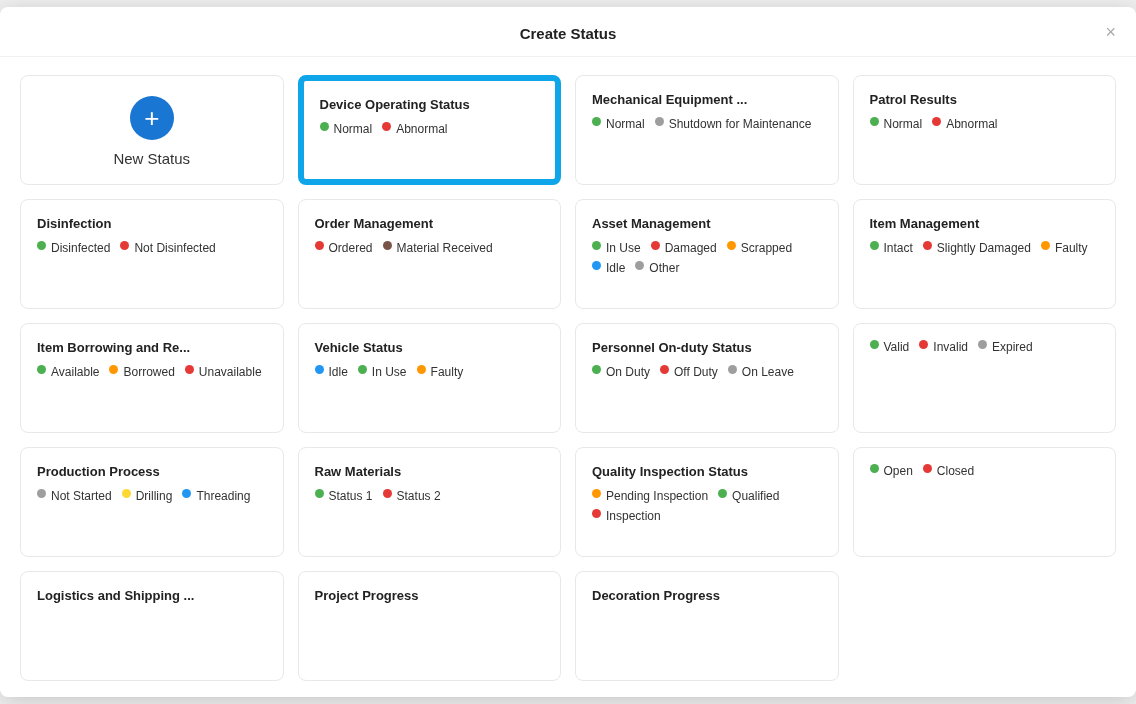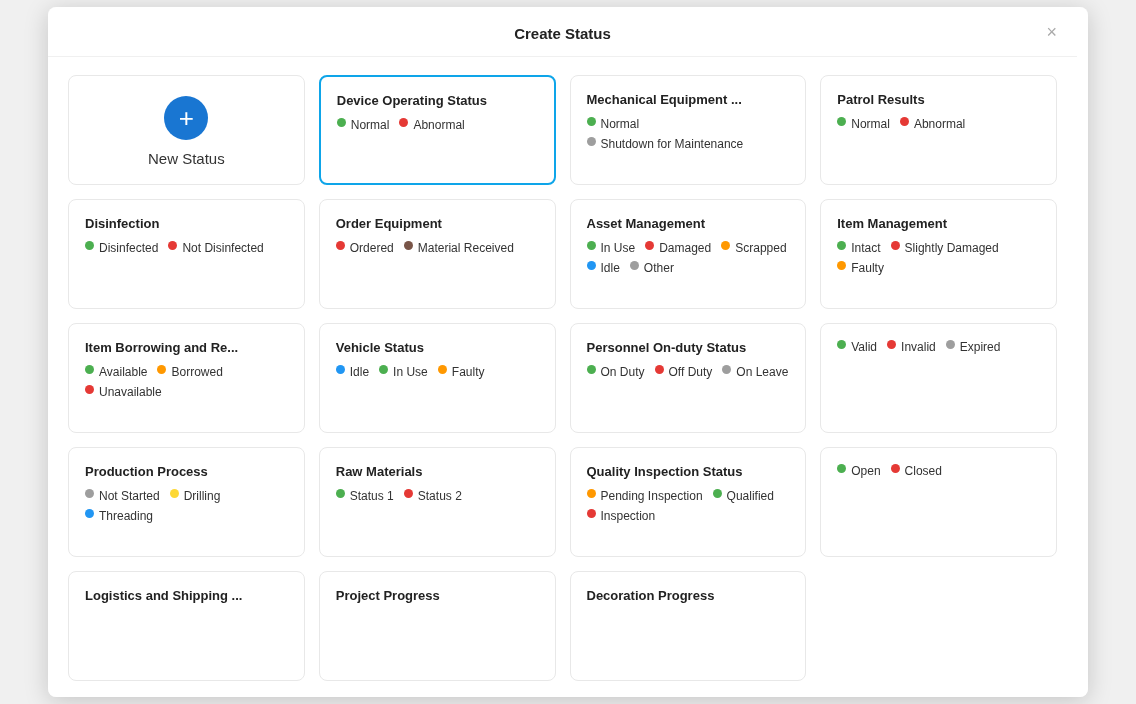--- a/index.html
+++ b/index.html
@@ -7,25 +7,25 @@
       font-family: -apple-system, BlinkMacSystemFont, 'Segoe UI', sans-serif;
       background: #f0f0f0;
       display: flex;
       align-items: center;
       justify-content: center;
       min-height: 100vh;
     }
     .modal {
       background: #fff;
       border-radius: 8px;
-      width: 1040px;
+      width: 1136px;
       max-height: 690px;
       overflow-y: auto;
       box-shadow: 0 4px 24px rgba(0,0,0,0.18);
-      padding: 0 11px 24px 0;
+      padding: 0 0 24px 0;
       position: relative;
     }
     .modal-header {
       display: flex;
       align-items: center;
       justify-content: center;
       padding: 18px 24px 14px;
       border-bottom: 1px solid #f0f0f0;
       position: relative;
     }
@@ -54,21 +54,21 @@
     }
     .card {
       border: 1px solid #e8e8e8;
       border-radius: 8px;
       padding: 16px 16px 14px;
       cursor: pointer;
       background: #fff;
       min-height: 110px;
     }
     .card.selected {
-      border: 2px solid #0ea5e9;
+      border: 6px solid #0ea5e9;
     }
     .card-new {
       display: flex;
       flex-direction: column;
       align-items: center;
       justify-content: center;
       gap: 10px;
     }
     .new-plus {
       width: 44px;
@@ -181,21 +181,21 @@
         <span class="dot dot-green"></span>
         <span>Disinfected</span>
       </span>
           <span class="status-item">
         <span class="dot dot-red"></span>
         <span>Not Disinfected</span>
       </span>
         </div>
     </div>
       <div class="card">
-      <div class="card-title">Order Equipment</div>
+      <div class="card-title">Order Management</div>
       <div class="status-list">
           <span class="status-item">
         <span class="dot dot-red"></span>
         <span>Ordered</span>
       </span>
           <span class="status-item">
         <span class="dot dot-brown"></span>
         <span>Material Received</span>
       </span>
         </div>

